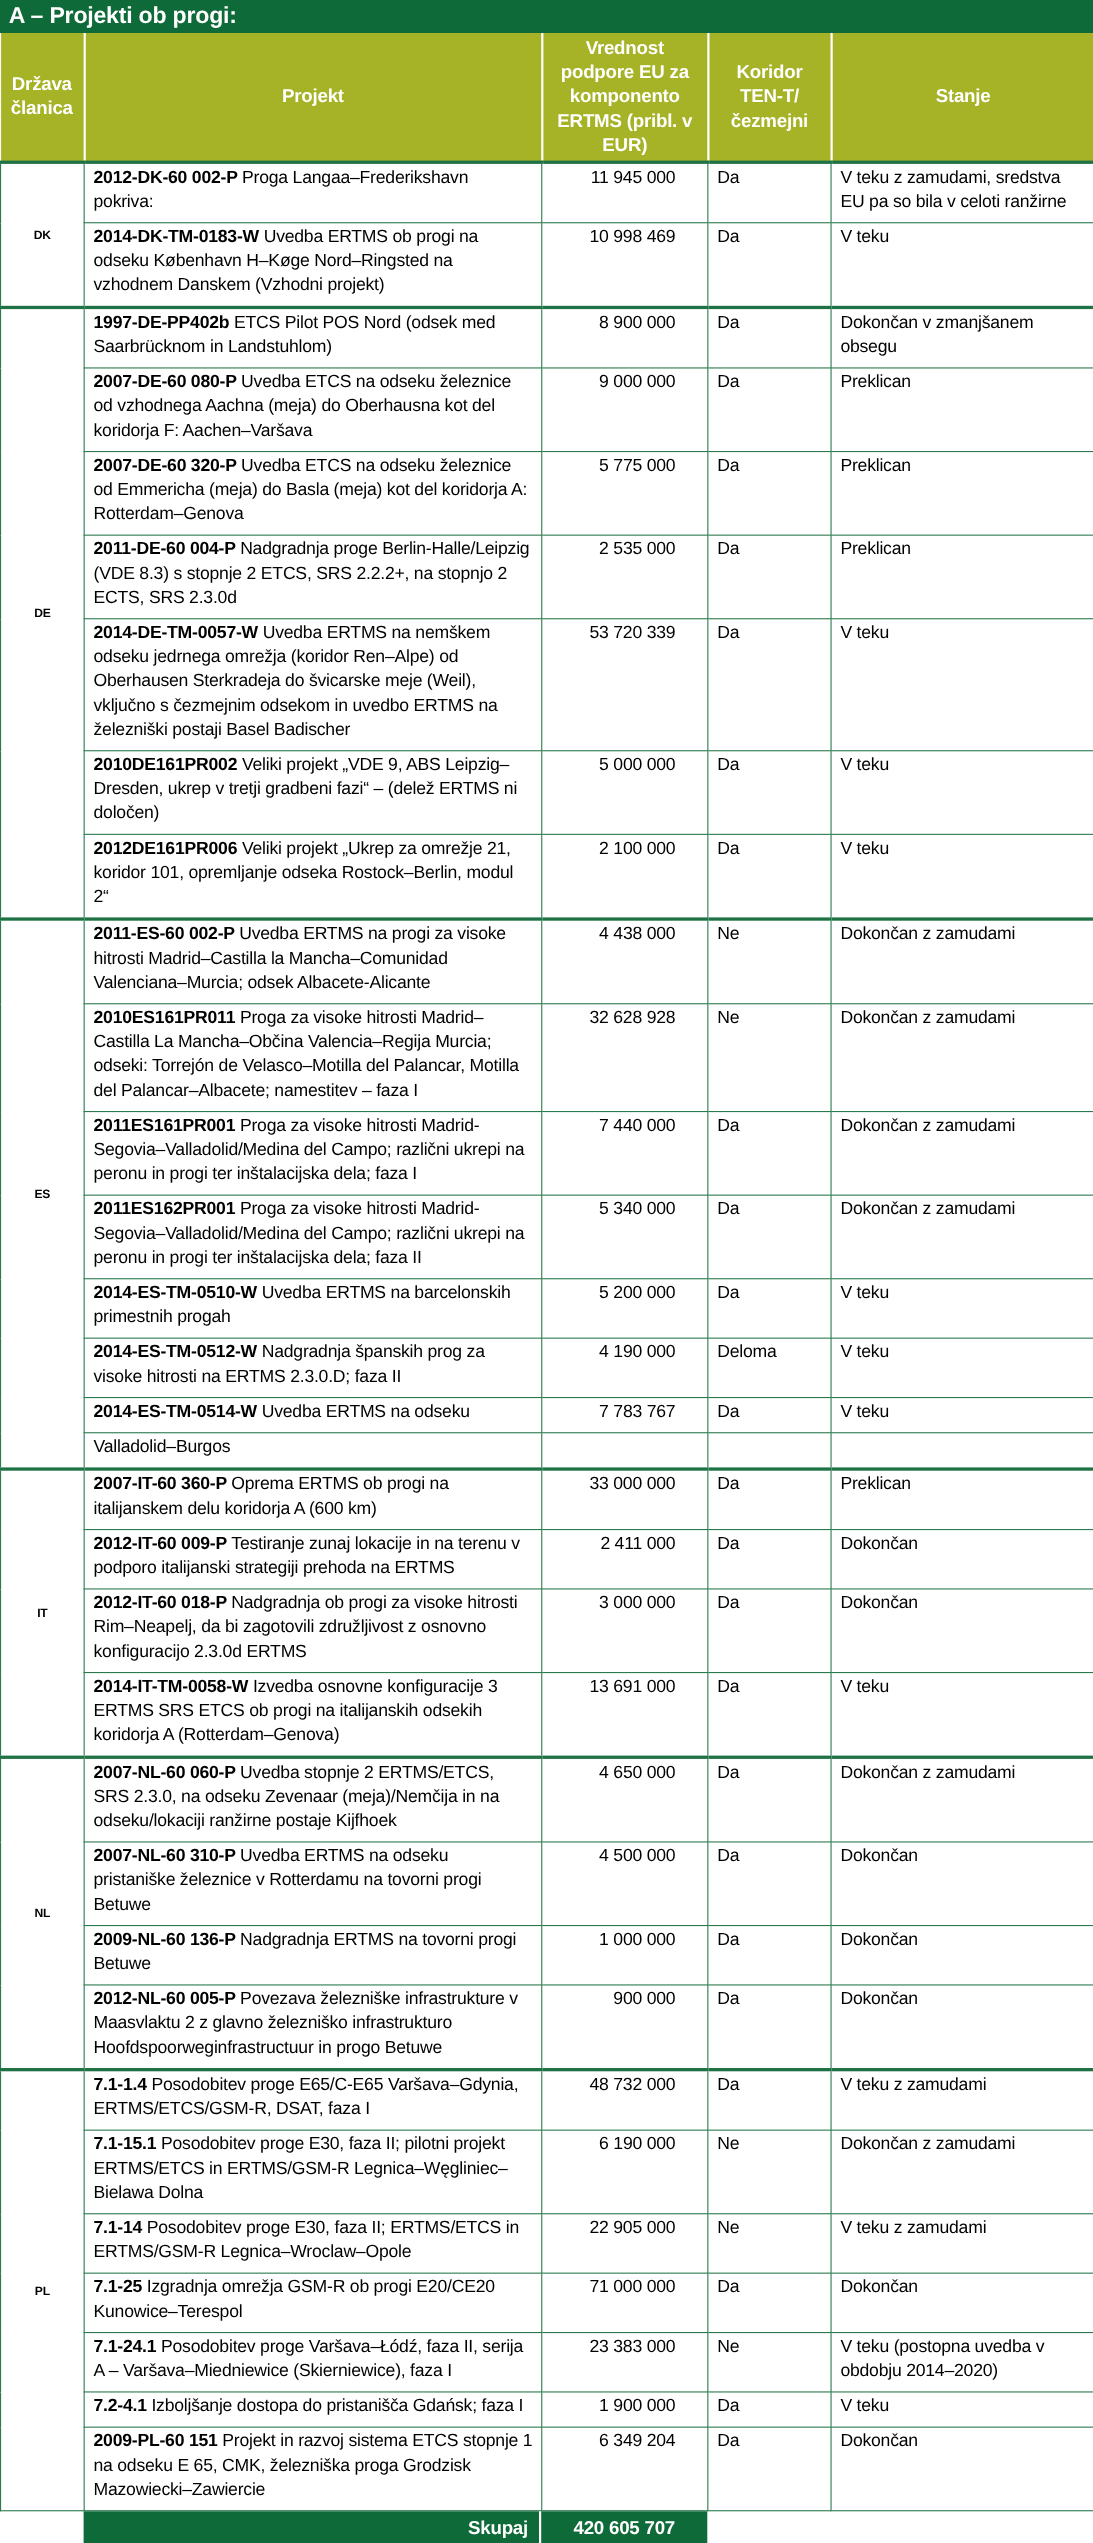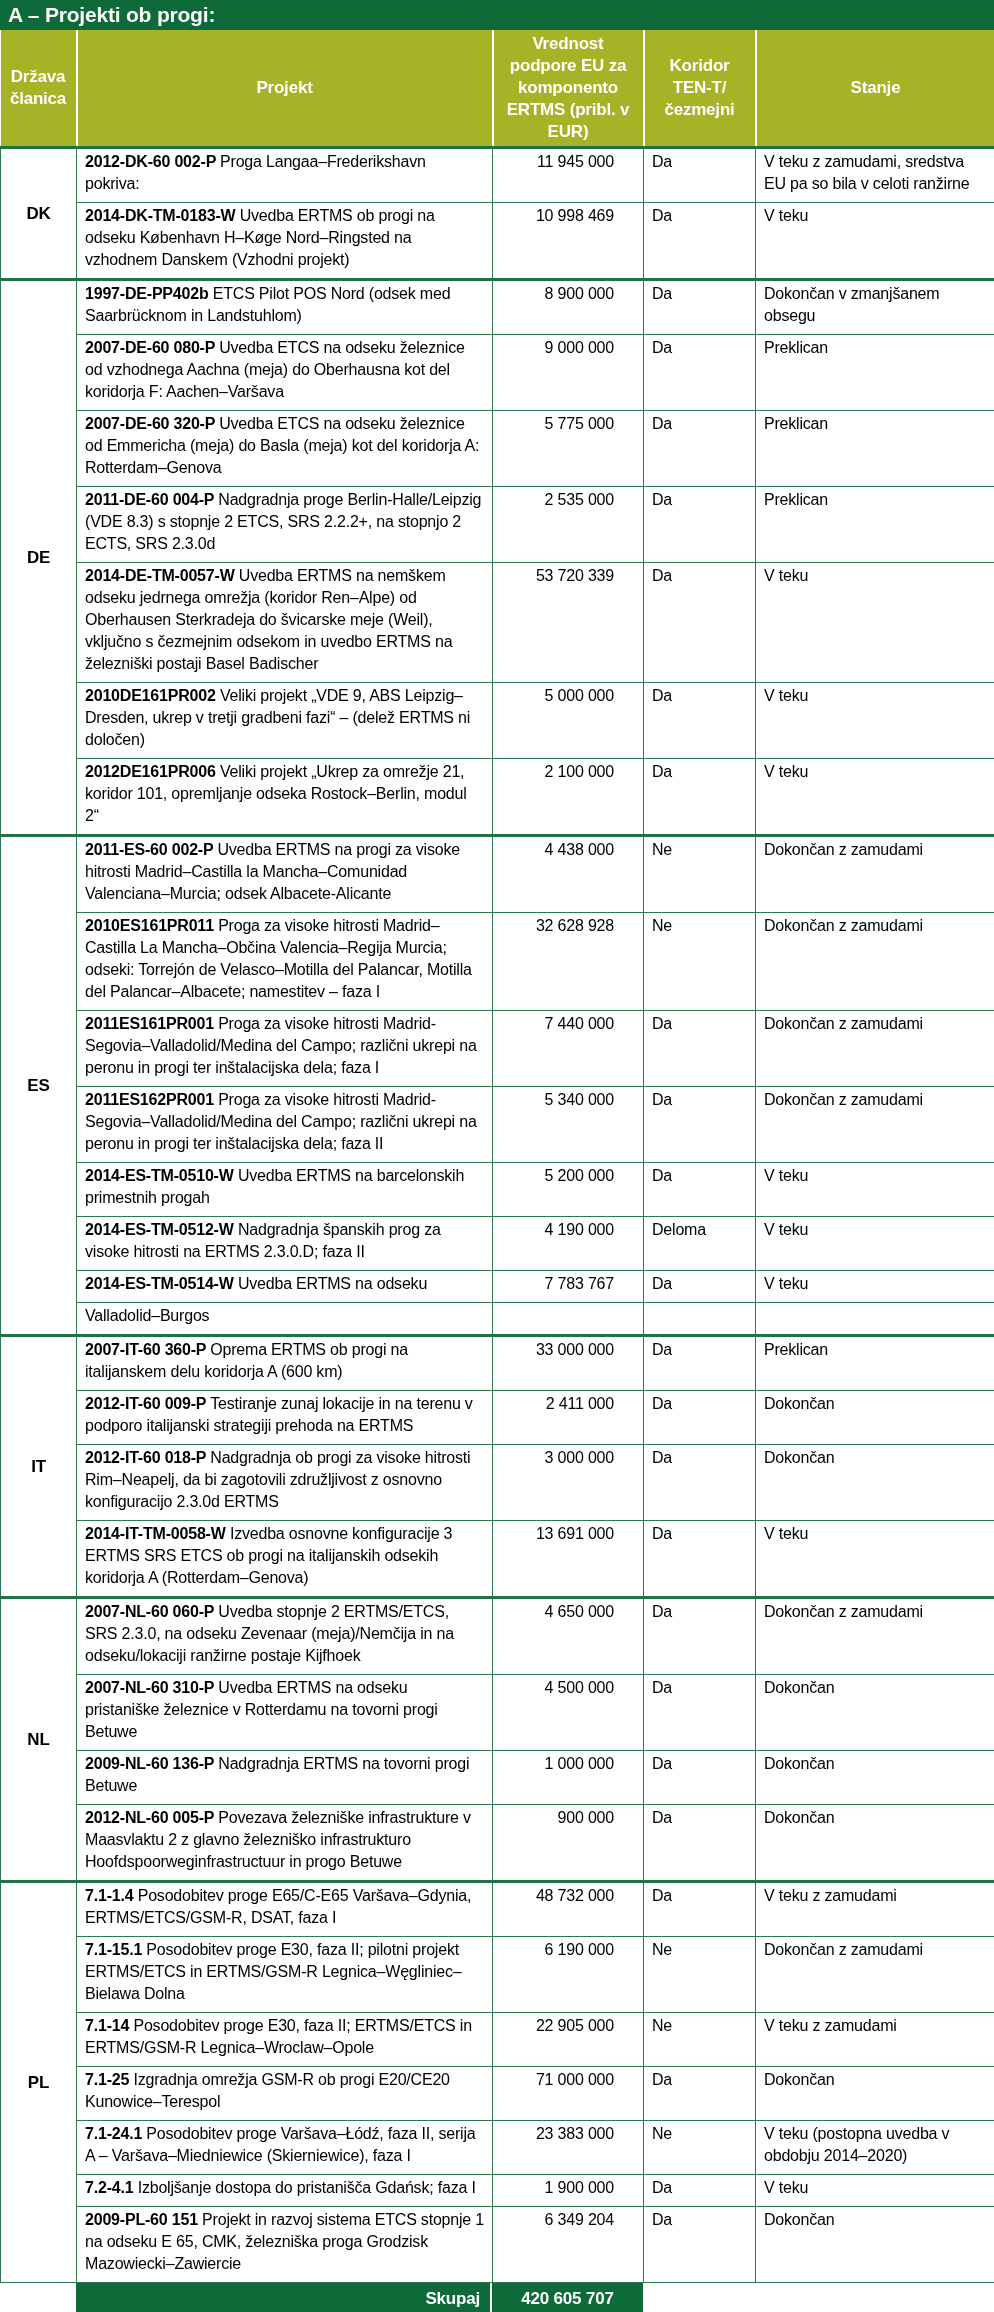--- a/index.html
+++ b/index.html
@@ -22,21 +22,21 @@
 
   
   tbody td{
     border:1.5px solid #2a7a4e;
     padding:2px 8px 7px 8px;
     font-size:16px;line-height:22px;vertical-align:top;
   }
   tbody tr.sec-start td{border-top:3px solid #1e7245;}
   td.country{
     font-weight:bold;text-align:center;vertical-align:middle;
-    font-size:17px;padding:2px 2px;
+    font-size:11px;padding:2px 2px;
   }
   td.proj b{font-weight:bold;}
   td.val{text-align:right;padding-right:29px;white-space:nowrap;}
   td.cor{}
   td.stat{padding-right:4px;}
 
   
   .footer-bar{
     display:flex;margin-left:76px;width:567px;height:32px;
     background:#0f6a39;color:#fff;font-weight:bold;font-size:17px;

